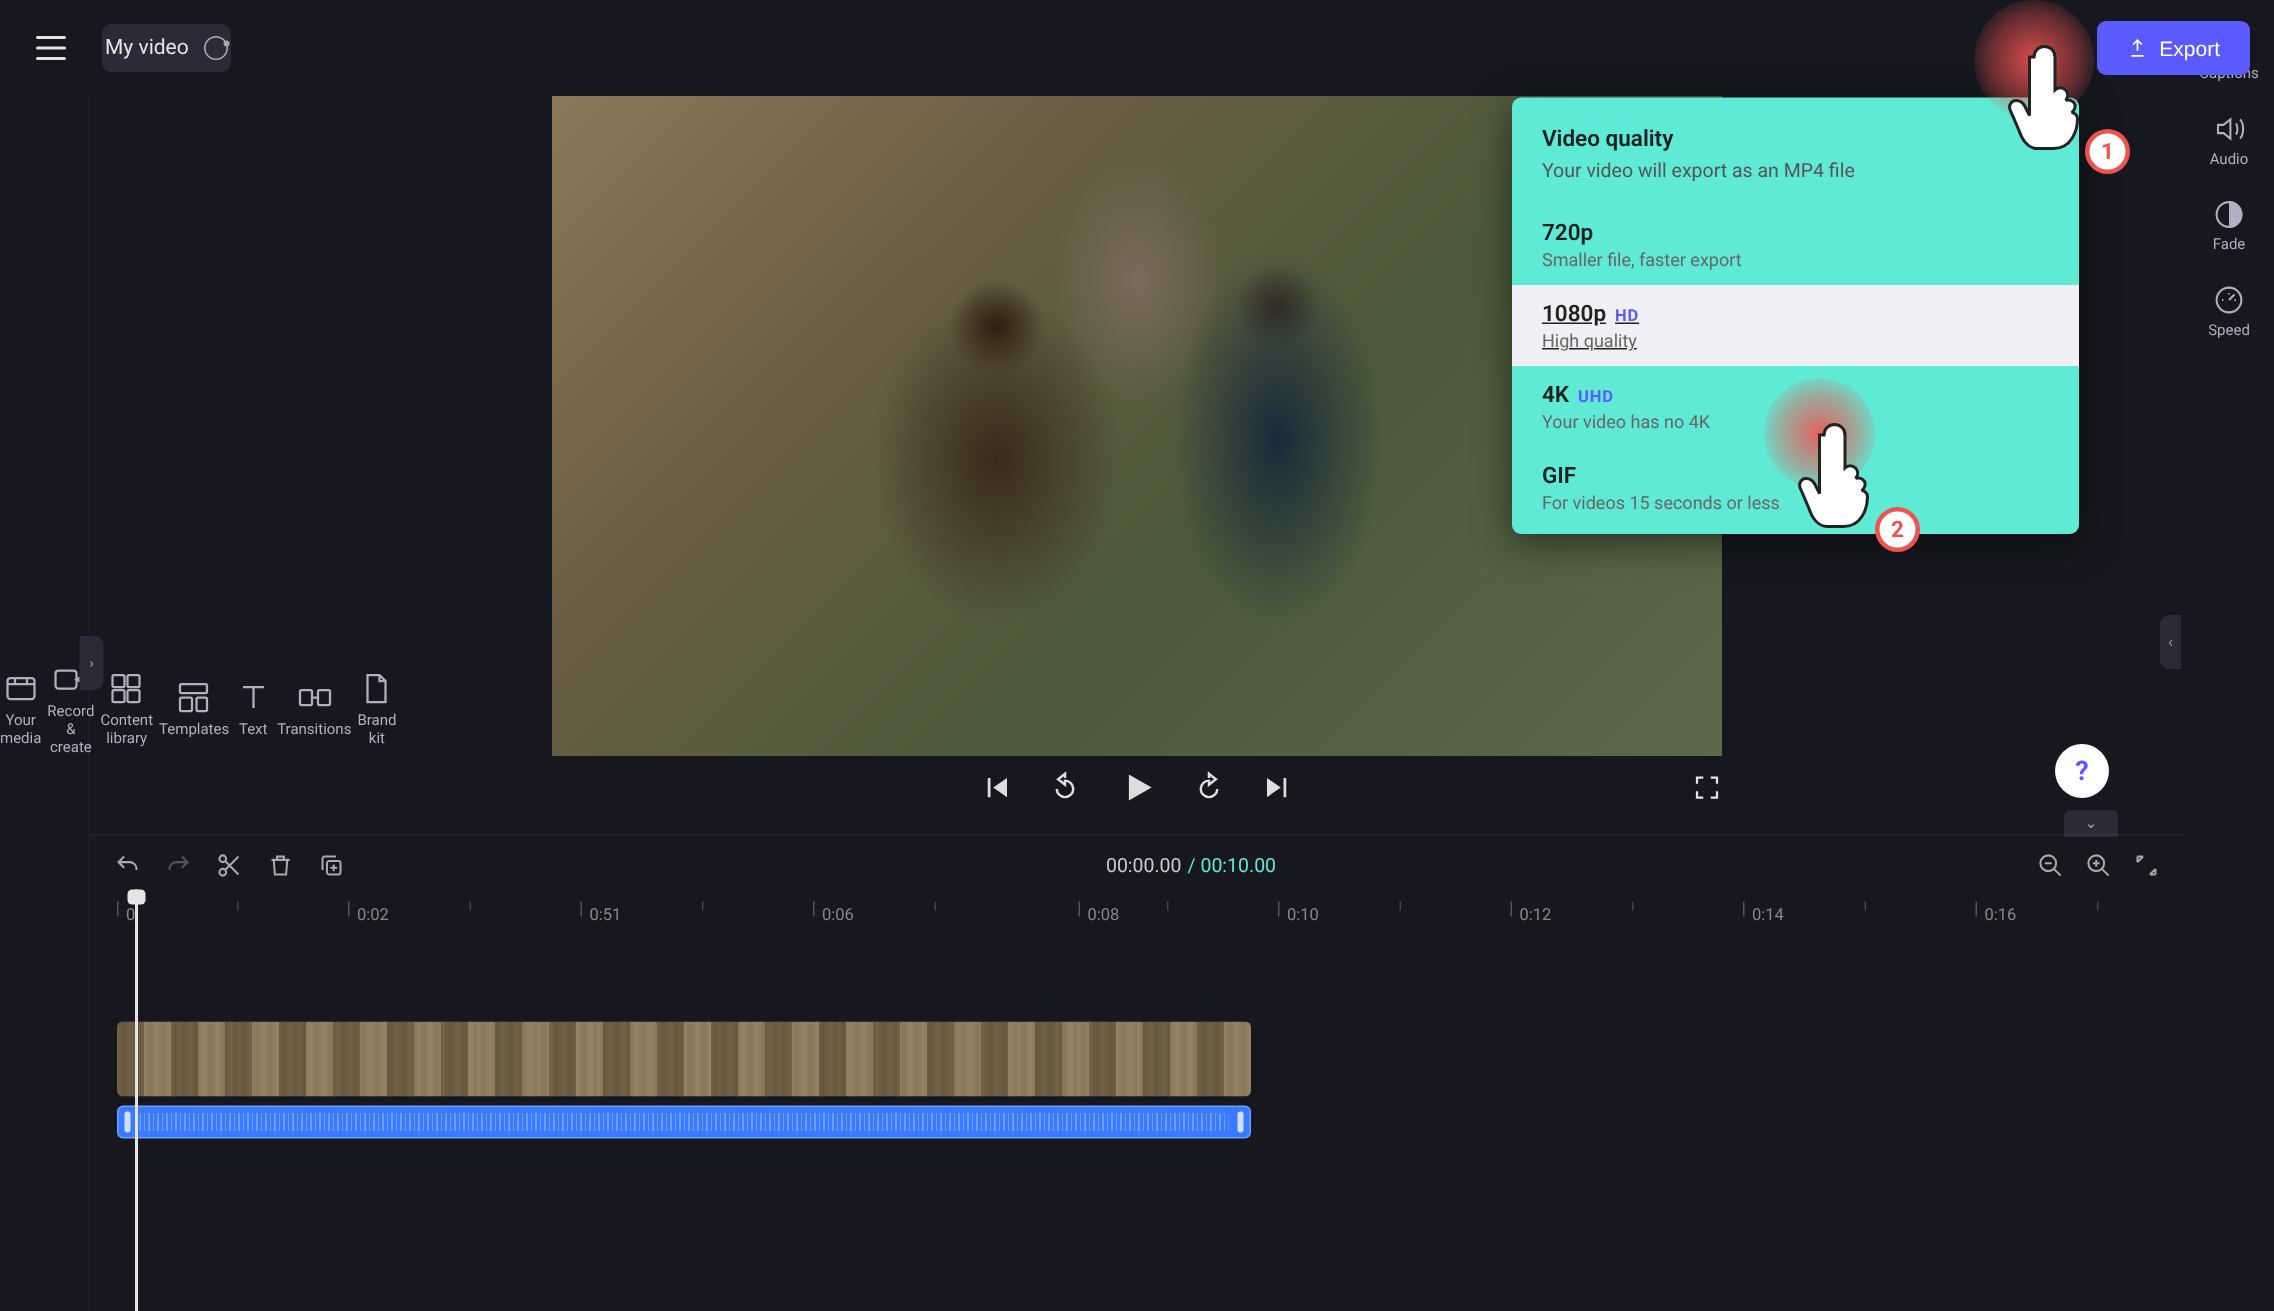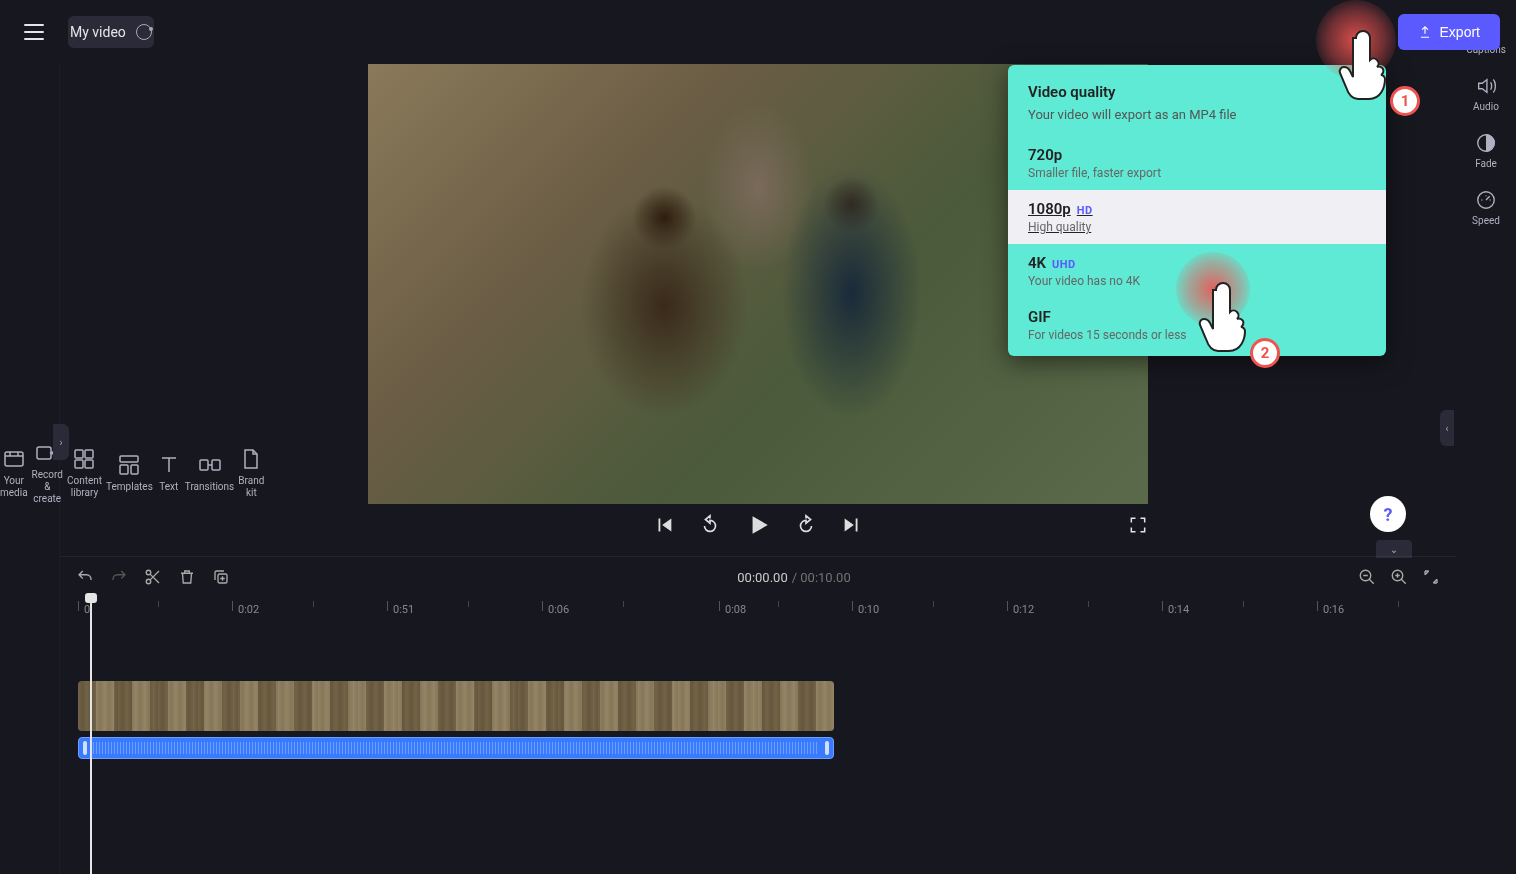--- a/index.html
+++ b/index.html
@@ -236,21 +236,21 @@
     border-top: 1px solid rgba(255,255,255,0.06);
   }
   .timeline-toolbar {
     height: 40px;
     display: flex; align-items: center;
     padding: 0 16px;
     gap: 16px;
   }
   .tl-btn { width: 18px; height: 18px; cursor: pointer; color: #aaa; }
   .tl-time { font-size: 13px; color: #ccc; display: flex; gap: 4px; justify-content: center; flex: 1;}
-  .tl-time-total { color: #737373; }
+  .tl-time-total { color: #5eead4; }
   .tl-right-controls { display: flex; align-items: center; gap: 14px; }
 
   
   .ruler {
     position: relative;
     height: 28px;
     margin-left: 18px;
   }
   .ruler-tick {
     position: absolute;

